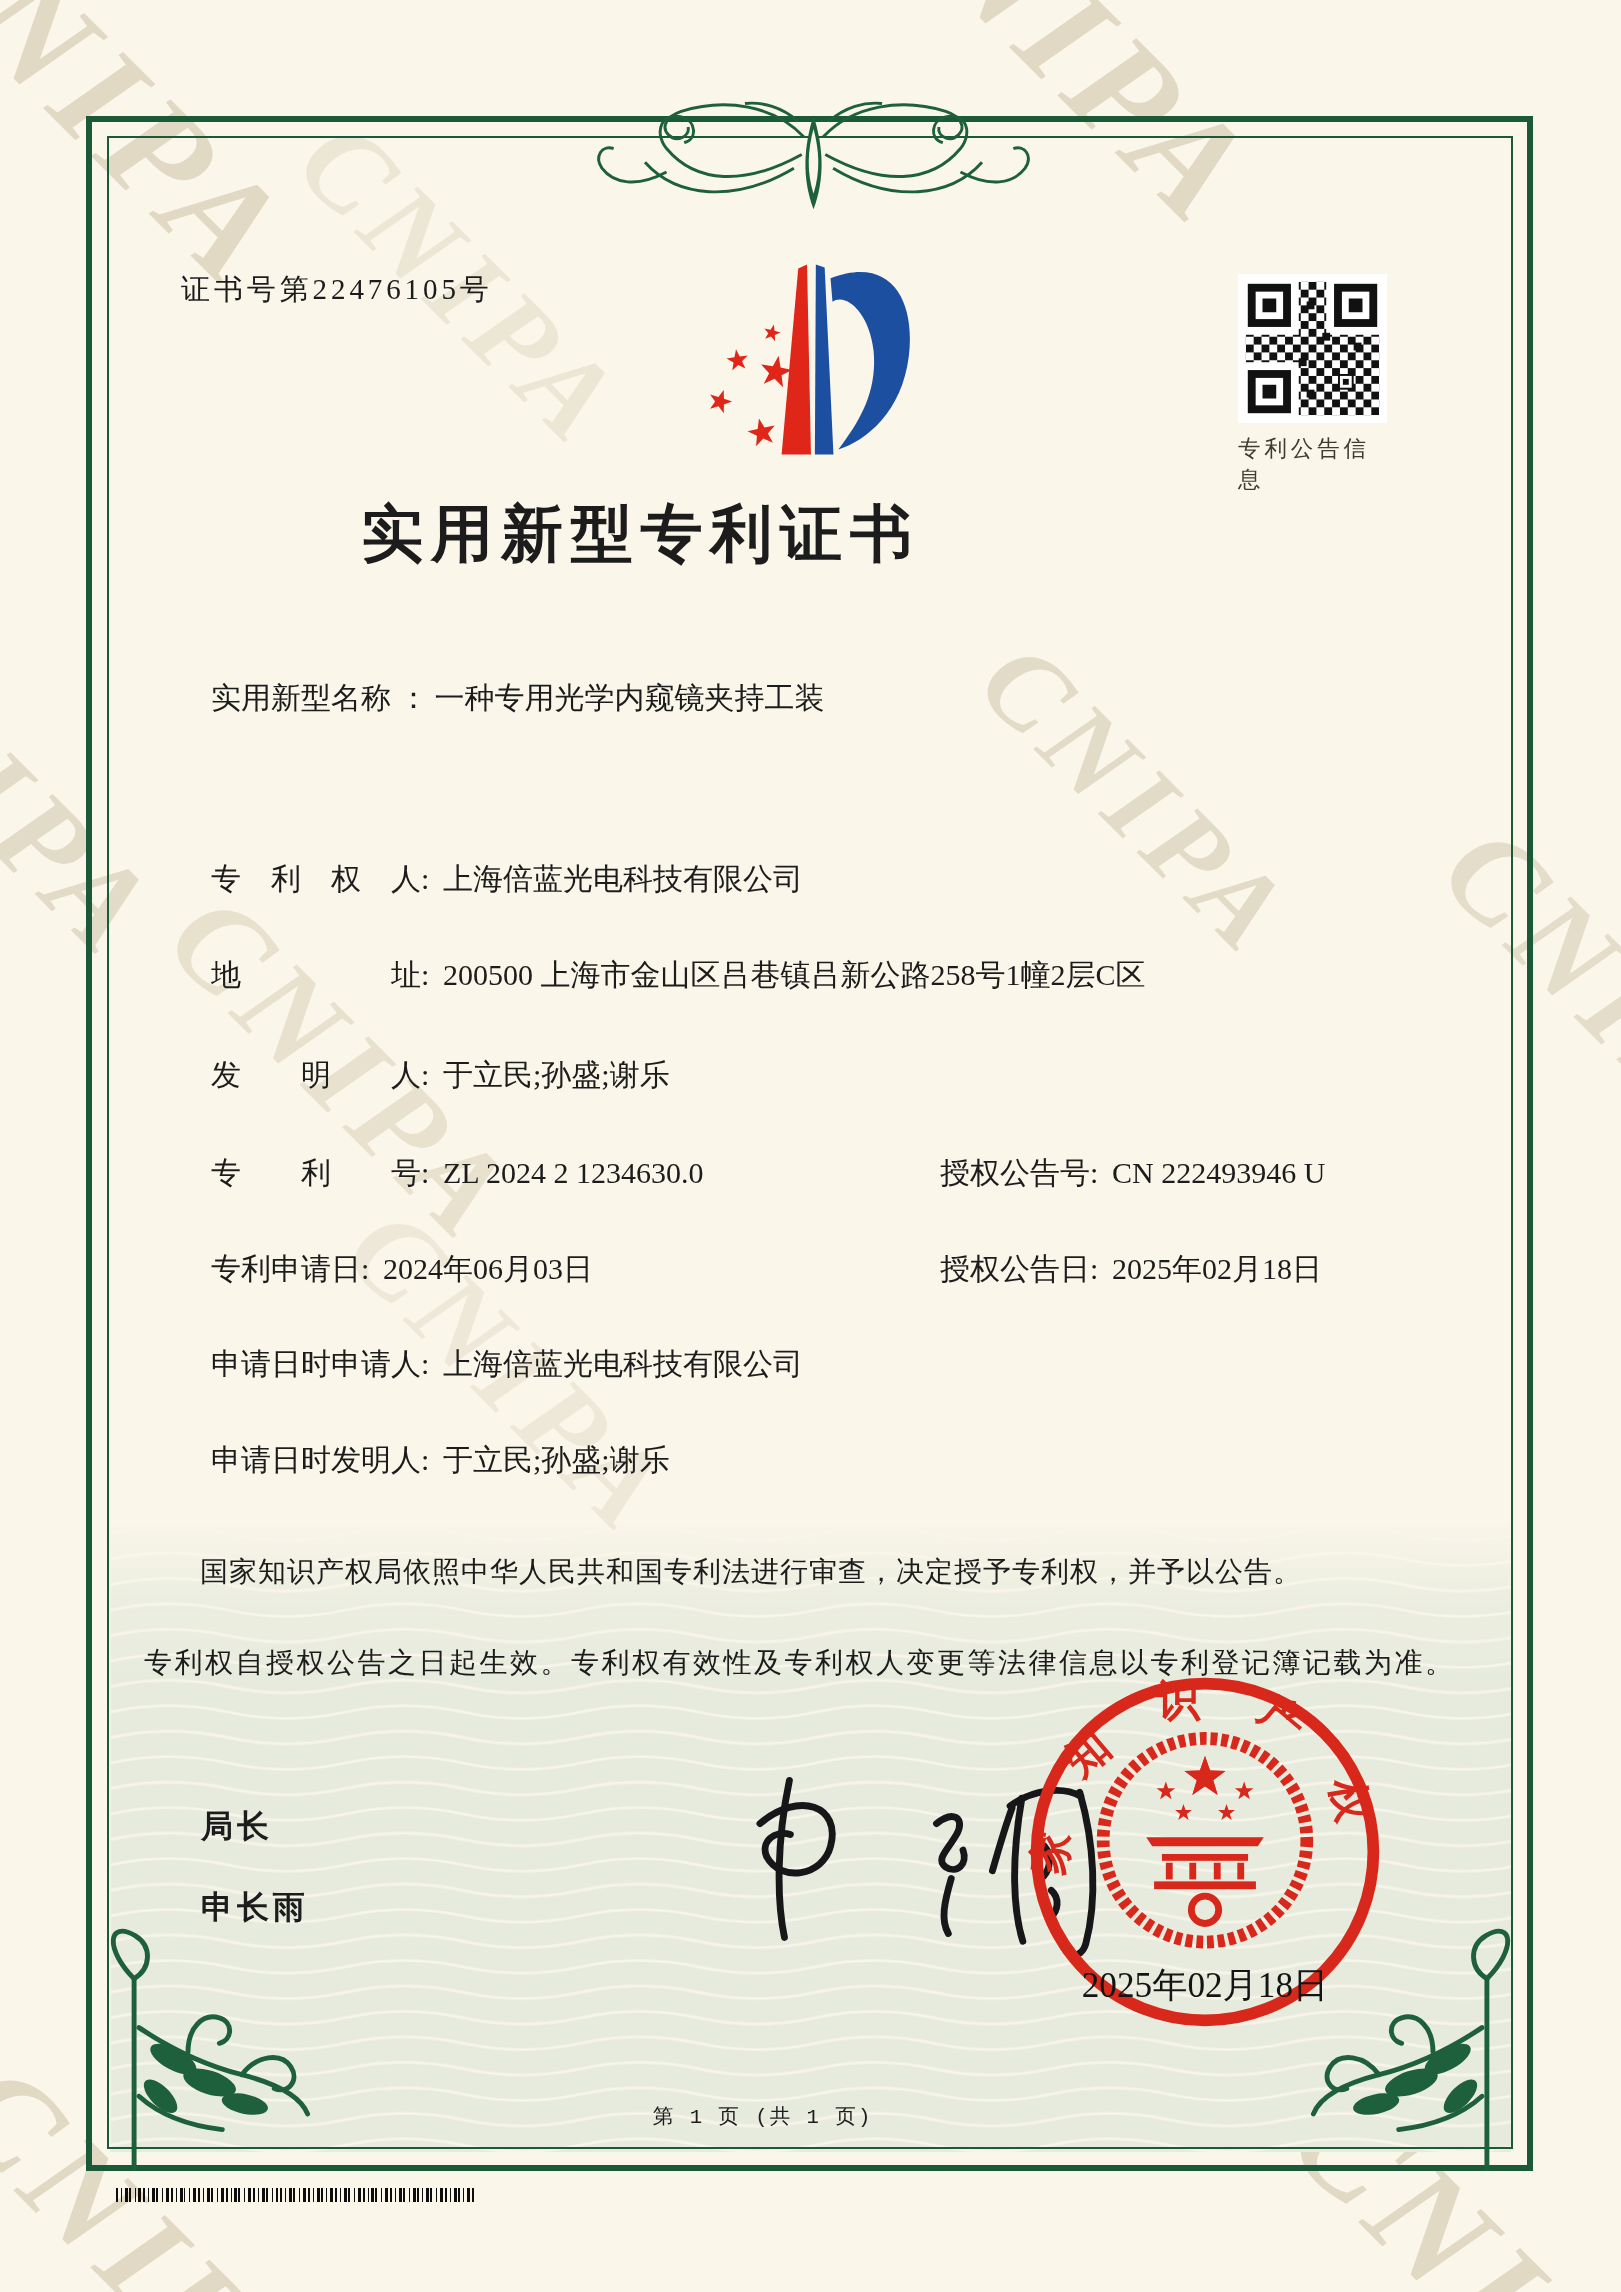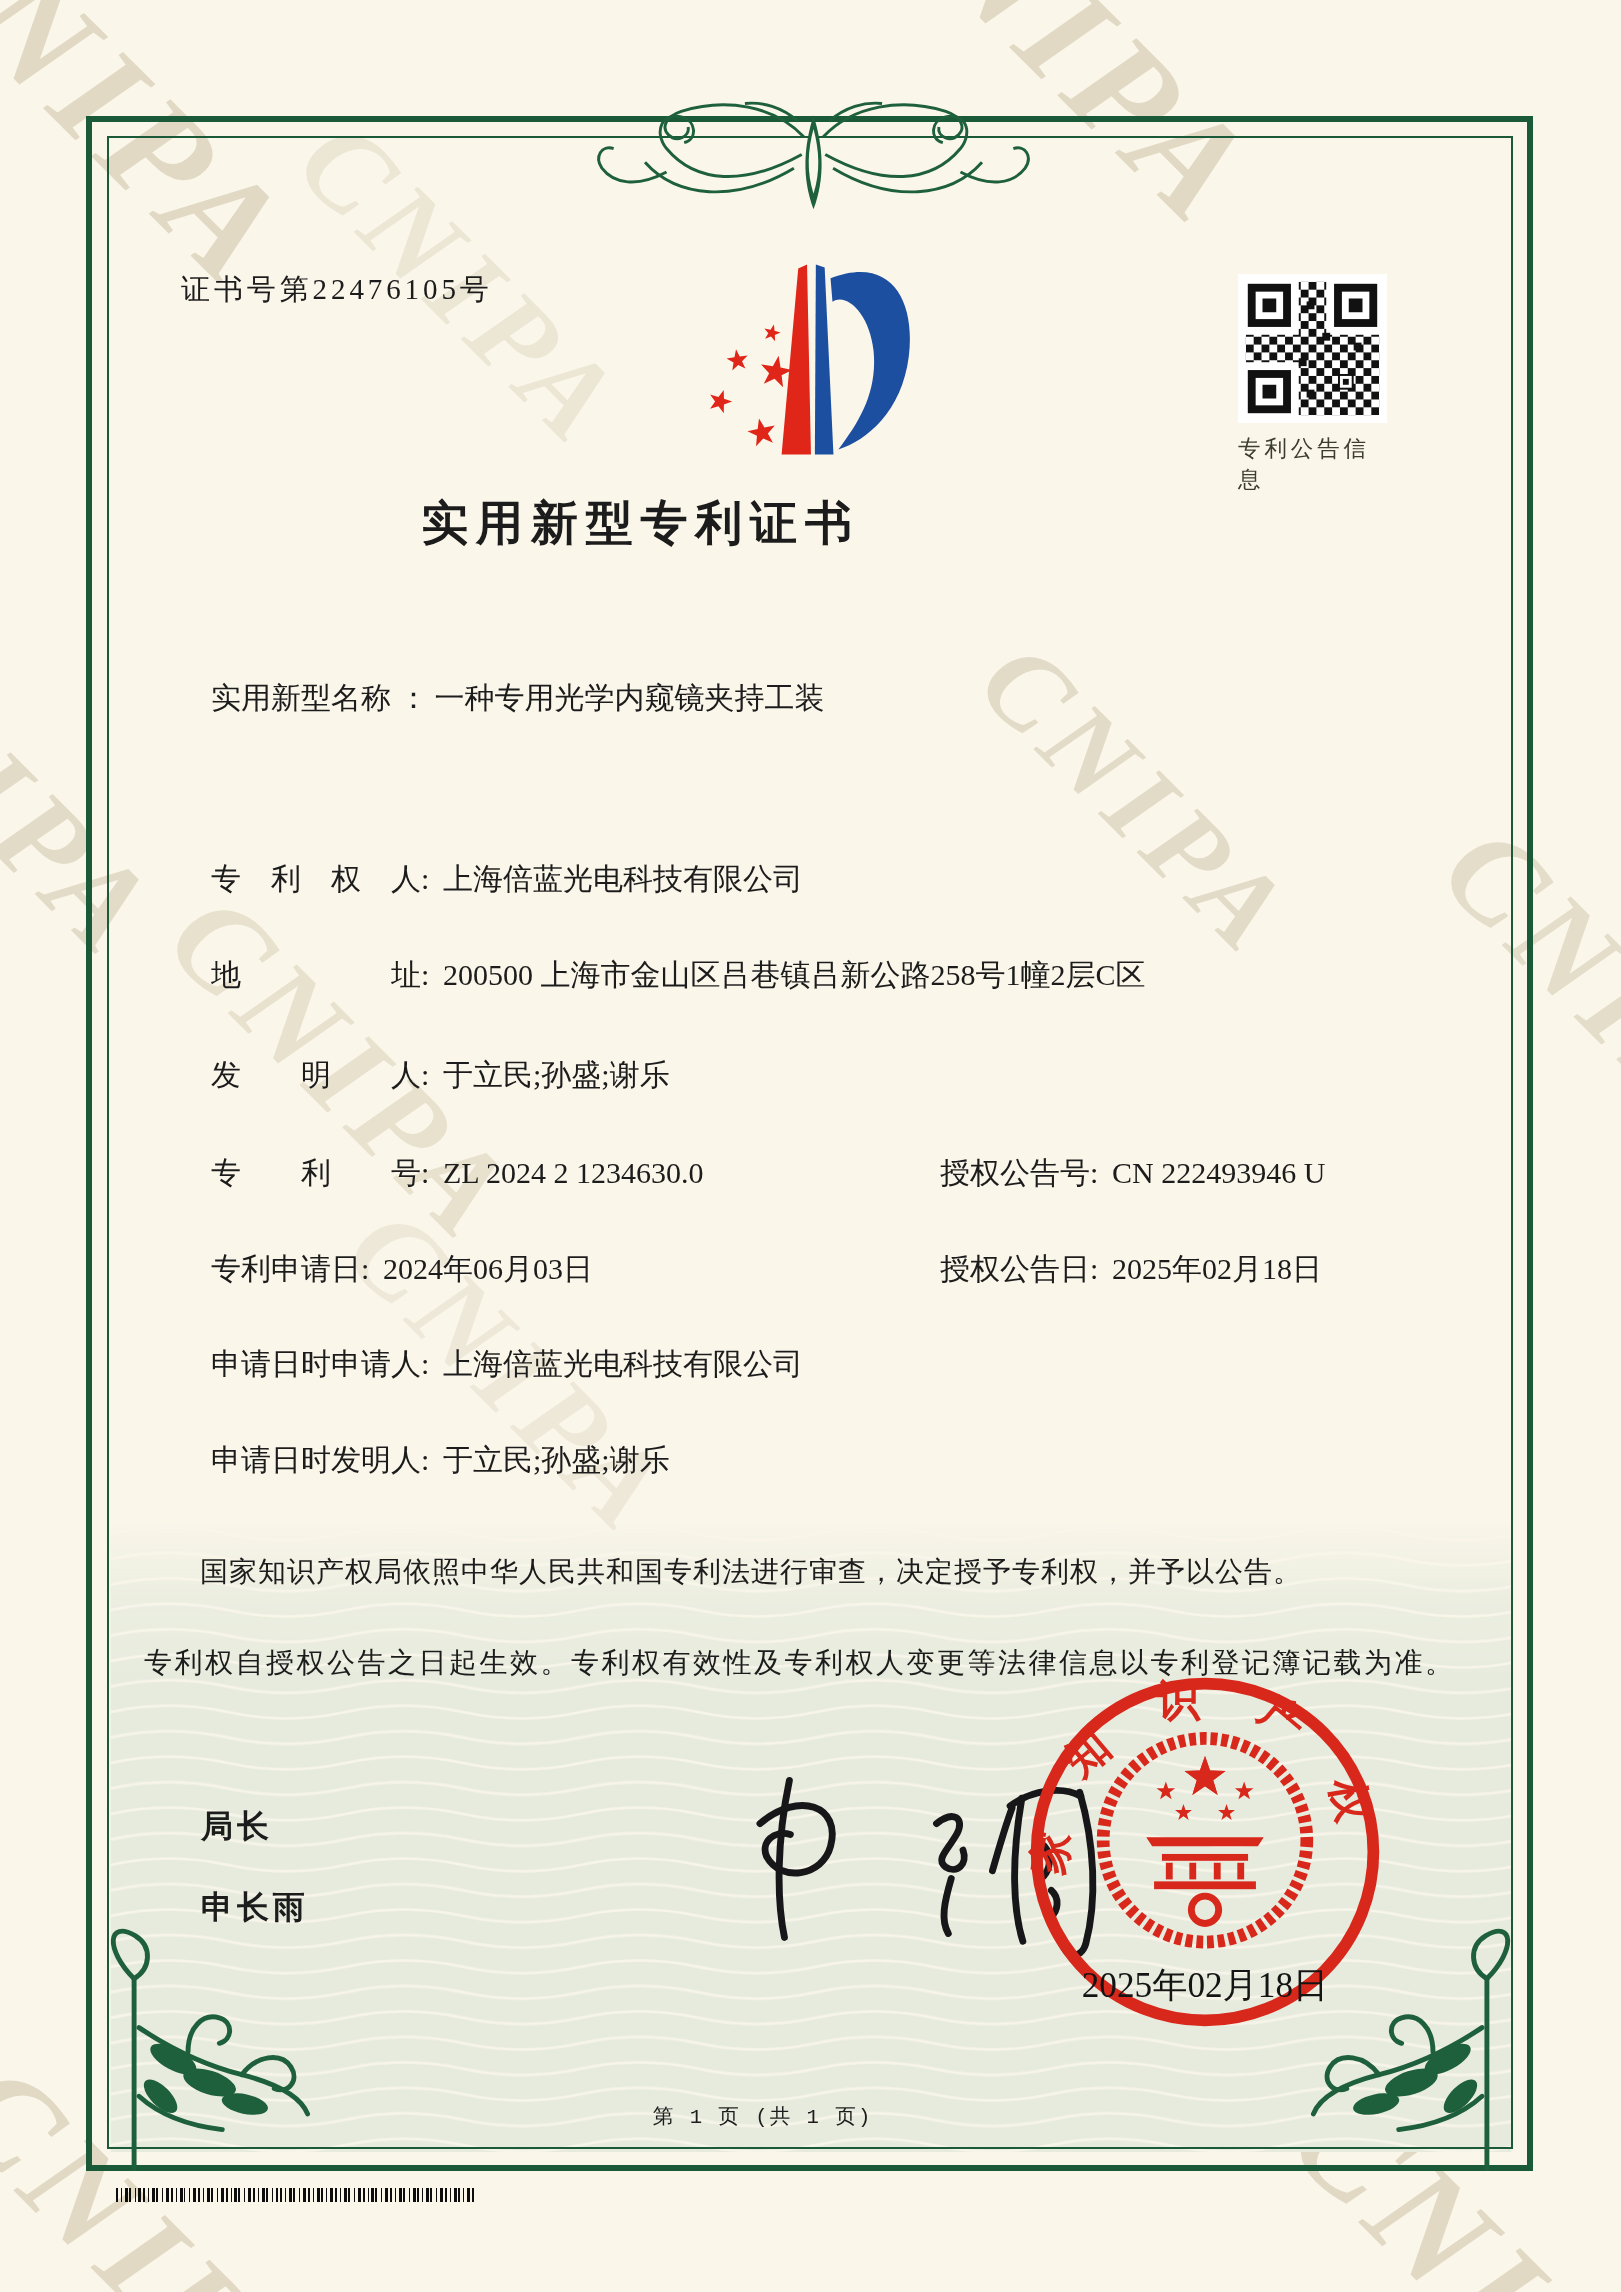--- a/index.html
+++ b/index.html
@@ -13,21 +13,21 @@
   
   .waveband{position:absolute;left:110px;top:1521px;width:1402px;height:631px;}
   
   .wm{position:absolute;font-family:"Liberation Serif","DejaVu Serif",serif;
       font-style:italic;font-weight:bold;color:#a8986f;letter-spacing:9.8px;
       transform:translate(-50%,-50%) rotate(45deg);white-space:nowrap;pointer-events:none;}
   .cert-no{position:absolute;left:181px;top:270px;font-size:29px;letter-spacing:3.9px;}
   .qr-wrap{position:absolute;left:1238px;top:274px;width:153px;}
   .qr-caption{margin-top:9.8px;font-size:22.5px;letter-spacing:3.9px;color:#3c3c30;}
   .title{position:absolute;left:0;top:492px;width:1281px;text-align:center;
-         font-size:47px;font-weight:bold;letter-spacing:7.8px;}
+         font-size:62px;font-weight:bold;letter-spacing:7.8px;}
   .row{position:absolute;left:181px;font-size:30px;white-space:pre;}
   .row .lbl{white-space:pre;}
   .row .val{margin-left:13.7px;white-space:pre;}
   .rcol{left:910px;}
   .statement{position:absolute;left:144px;width:1339px;font-size:28px;line-height:1;}
   .st1{letter-spacing:1px;text-indent:2em;}
   .st2{letter-spacing:2.5px;}
   .director{position:absolute;left:201px;font-size:32px;font-weight:bold;
             font-family:"Liberation Sans","DejaVu Sans",sans-serif;letter-spacing:3.9px;}
   .footer{position:absolute;left:96px;top:2102px;width:1333px;text-align:center;font-size:20.6px;letter-spacing:2px;font-family:Liberation Mono, monospace;}

